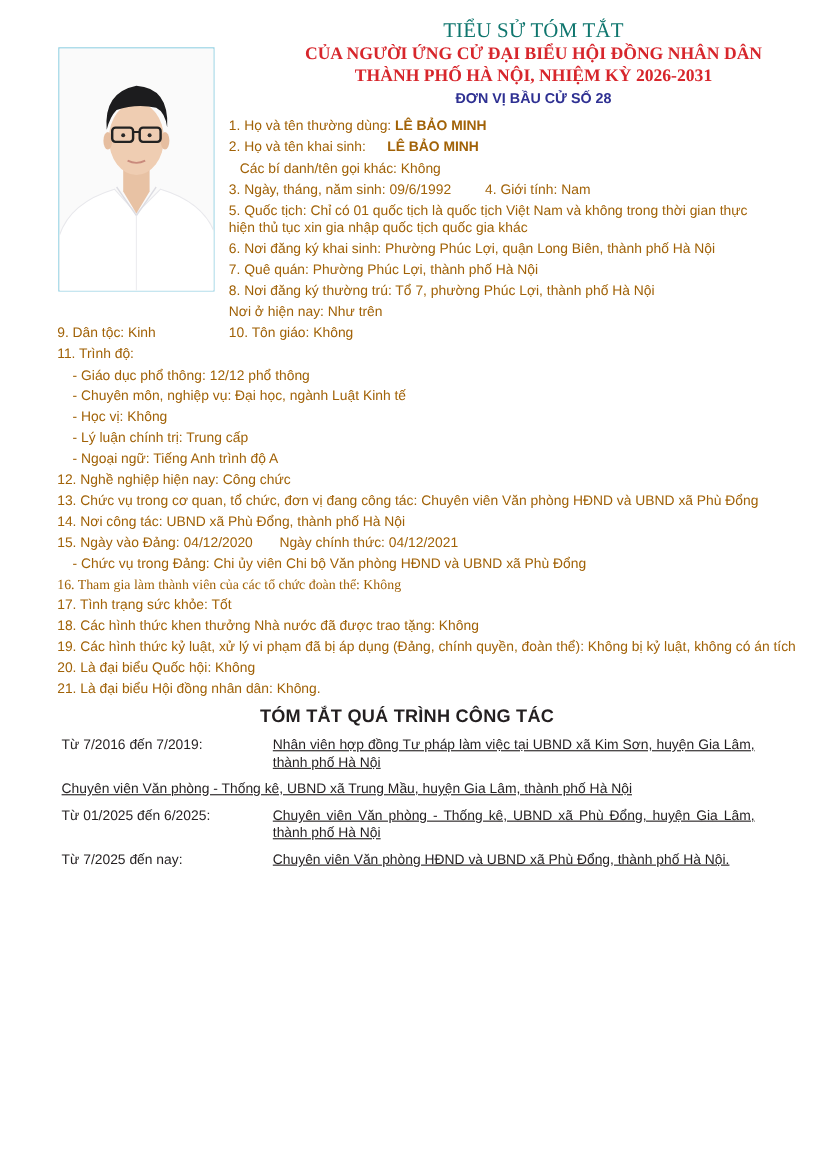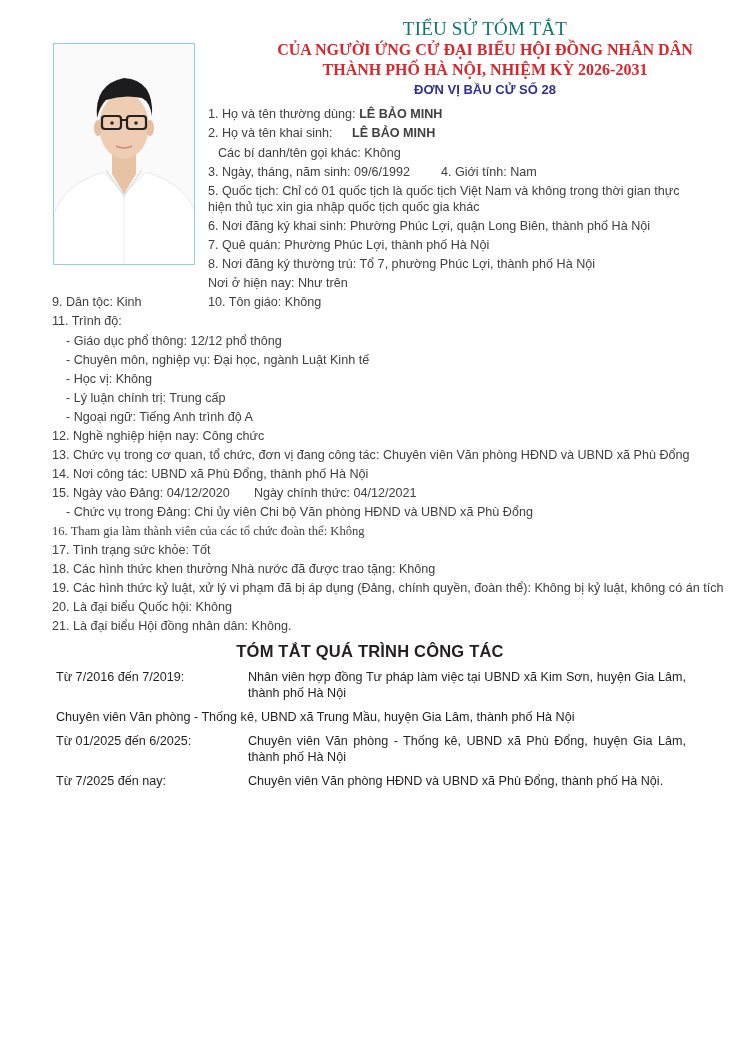--- a/index.html
+++ b/index.html
@@ -6,30 +6,30 @@
   html, body { width: 740px; height: 1046px; background: #ffffff; }
   body { position: relative; font-family: "Liberation Sans", sans-serif; color: #231f20; overflow: hidden; }
 
   .header { position: absolute; left: 250px; top: 18px; width: 470px; text-align: center; }
   .title-main { font-family: "Liberation Serif", serif; font-weight: normal; color: #0f766e; font-size: 19px; line-height: 22px; letter-spacing: 0.2px; }
   .title-sub { font-family: "Liberation Serif", serif; font-weight: bold; color: #d7262c; font-size: 16px; line-height: 20px; }
   .unit { font-family: "Liberation Sans", sans-serif; font-weight: bold; color: #2e3092; font-size: 13px; line-height: 16px; margin-top: 2px; }
 
   .photo { position: absolute; left: 53px; top: 43px; width: 142px; height: 222px; border: 1.5px solid #8fd0e3; background: #fbfbfb; overflow: hidden; }
 
-  .line { position: absolute; font-size: 12.6px; line-height: 16px; white-space: nowrap; color: #404040; }
+  .line { position: absolute; font-size: 12.6px; line-height: 16px; white-space: nowrap; color: #a16207; }
   .line b { font-weight: bold; }
   .wrap { white-space: normal; }
 
   .section-title { position: absolute; left: 0; width: 740px; top: 642px; text-align: center; font-weight: bold; font-size: 16.5px; letter-spacing: 0.2px; color: #231f20; }
 
   .work { position: absolute; left: 56px; width: 630px; font-size: 12.6px; line-height: 16px; }
   .work-row { display: flex; margin-bottom: 8px; gap: 48px; }
   .work-period { width: 144px; flex: none; }
-  .work-desc { flex: 1; text-align: justify; }
+  .work-desc { flex: 1; text-align: justify; text-decoration: underline; }
 </style>
 </head>
 <body>
 
 <div class="header">
   <div class="title-main">TIỂU SỬ TÓM TẮT</div>
   <div class="title-sub">CỦA NGƯỜI ỨNG CỬ ĐẠI BIỂU HỘI ĐỒNG NHÂN DÂN</div>
   <div class="title-sub">THÀNH PHỐ HÀ NỘI, NHIỆM KỲ 2026-2031</div>
   <div class="unit">ĐƠN VỊ BẦU CỬ SỐ 28</div>
 </div>

